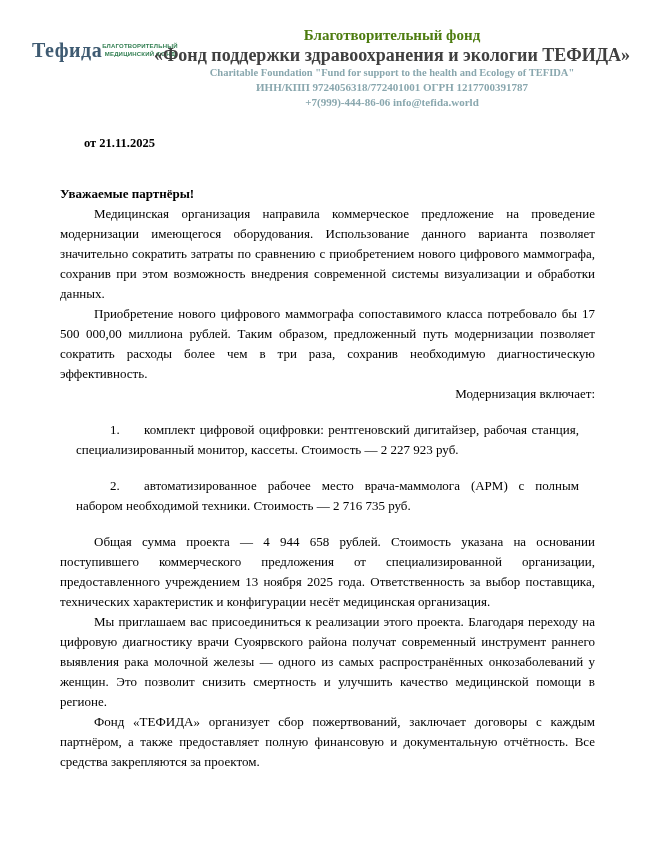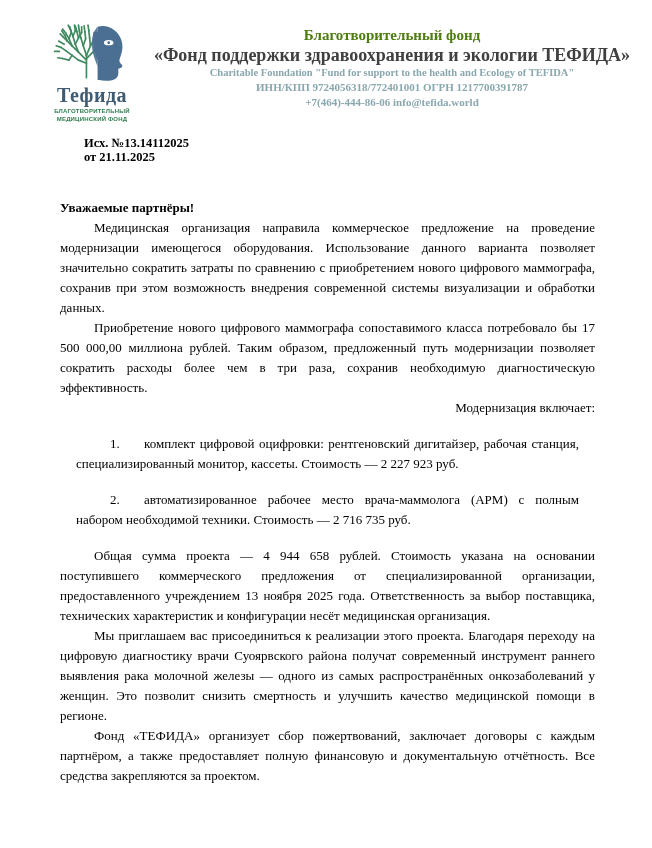--- a/index.html
+++ b/index.html
@@ -32,21 +32,21 @@
     align-items: flex-start;
     padding: 12px 20px 0 32px;
     height: 120px;
     box-sizing: border-box;
   }
 
   .logo-block {
     width: 120px;
     flex: 0 0 120px;
     display: flex;
-    flex-direction: column;
+    flex-direction: row;
     align-items: center;
     padding-top: 2px;
   }
   .logo-mark {
     width: 88px;
     height: 70px;
     display: block;
   }
   .logo-wordmark {
     font-family: "Liberation Serif", "DejaVu Serif", serif;
@@ -232,27 +232,26 @@
         <span>Благотворительный</span><br>
         <span>медицинский фонд</span>
       </div>
     </div>
 
     <div class="org-block">
       <div class="org-line-1">Благотворительный фонд</div>
       <div class="org-line-2">«Фонд поддержки здравоохранения и экологии ТЕФИДА»</div>
       <div class="org-line-en">Charitable Foundation "Fund for support to the health and Ecology of TEFIDA"</div>
       <div class="org-line-reg">ИНН/КПП 9724056318/772401001 ОГРН 1217700391787</div>
-      <div class="org-line-contact">+7(464)-444-86-06 info@tefida.world</div>
+      <div class="org-line-contact">+7(999)-444-86-06 info@tefida.world</div>
     </div>
 
   </header>
 
   <div class="ref-block">
-    <span class="ref-line">Исх. №13.14112025</span>
     <span class="ref-line">от 21.11.2025</span>
   </div>
 
   <main class="letter-body">
 
     <p class="salutation">Уважаемые партнёры!</p>
 
 
     <p class="para">Медицинская организация направила коммерческое предложение на проведение модернизации имеющегося оборудования. Использование данного варианта позволяет значительно сократить затраты по сравнению с приобретением нового цифрового маммографа, сохранив при этом возможность внедрения современной системы визуализации и обработки данных.</p>
 

